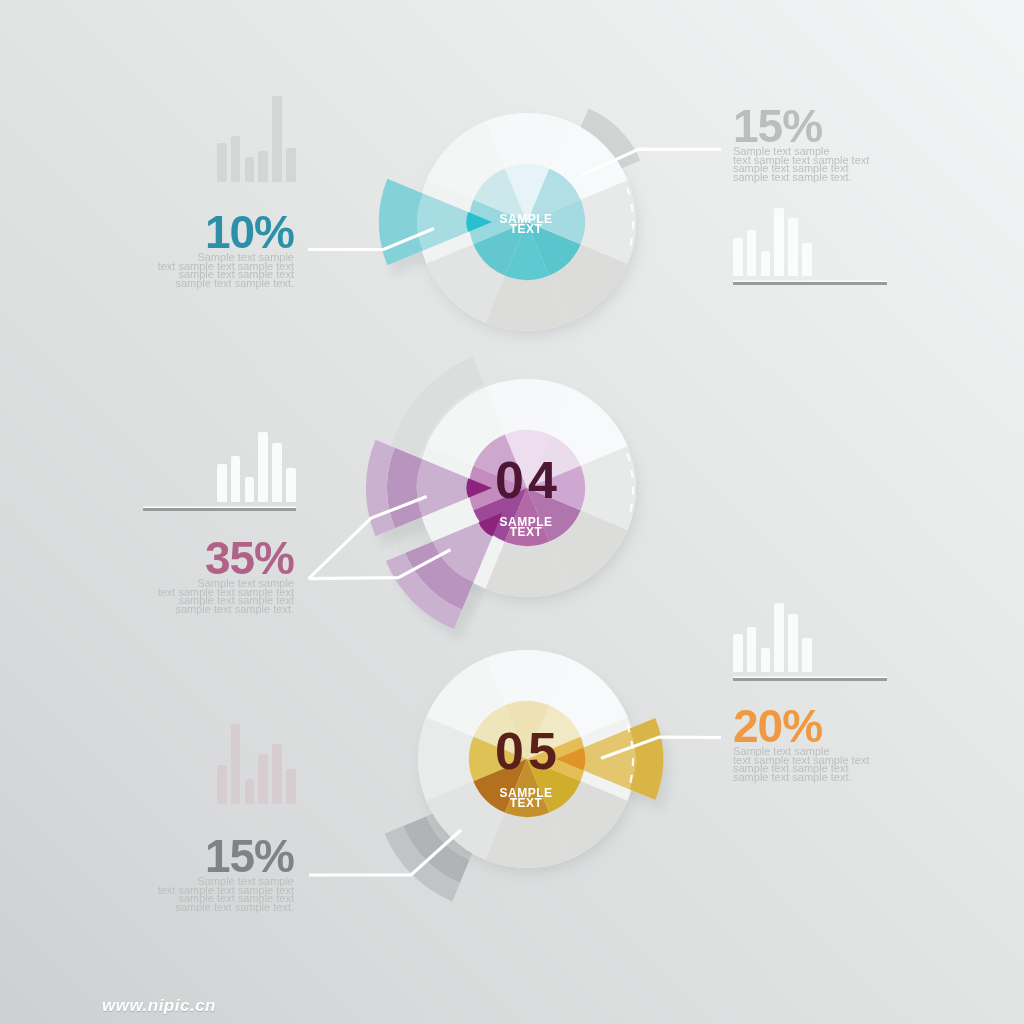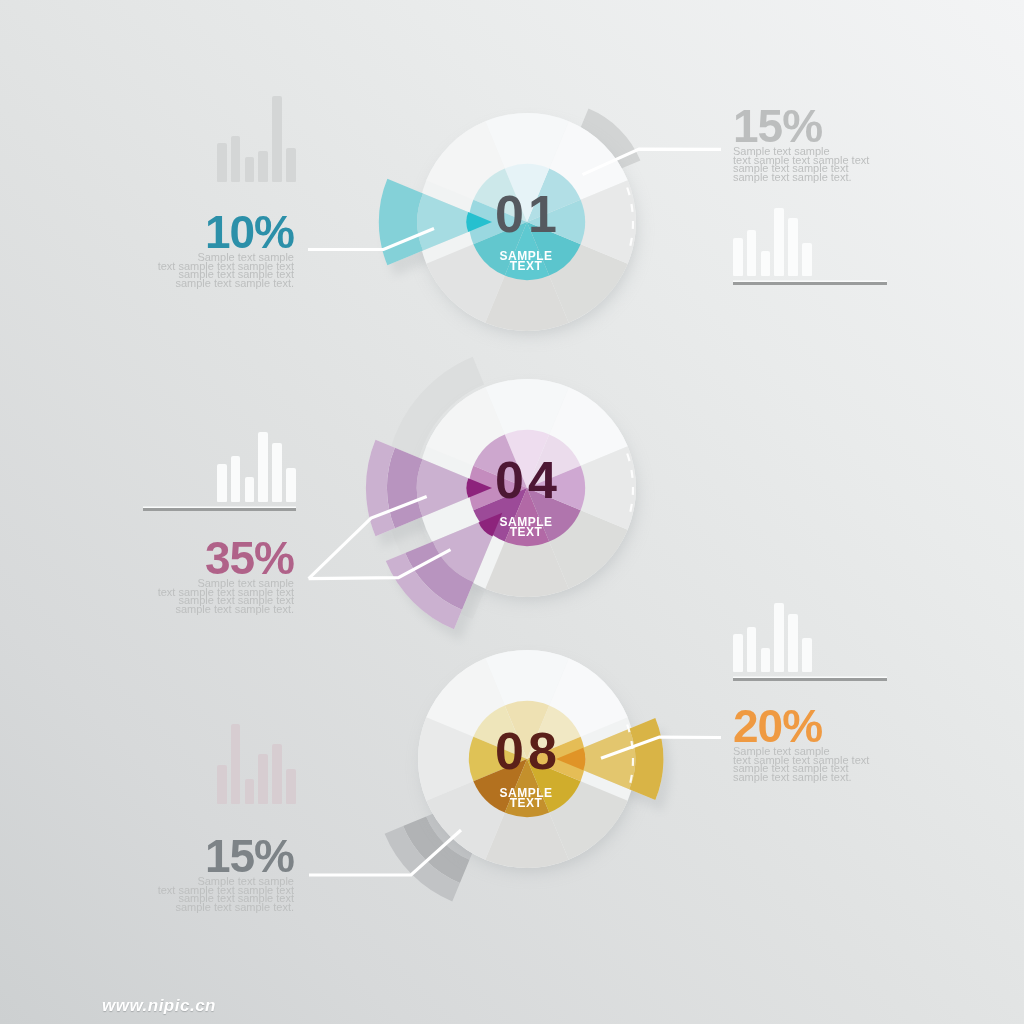--- a/index.html
+++ b/index.html
@@ -212,35 +212,34 @@
 <div class="callout" style="left:733px;top:709px;width:160px;text-align:left;">
       <div class="pct" style="color:#ef9a42">20%</div>
       <div class="desc">
         <span>Sample text sample</span>
         <span>text sample text sample text</span>
         <span>sample text sample text</span>
         <span>sample text sample text.</span>
       </div>
     </div>
 <div class="wheel-label" style="left:456px;top:196px;width:140px;">
-      <div class="wnum" style="color:#55595f">01</div>
       <div class="wcap">
         <span>SAMPLE</span>
         <span>TEXT</span>
       </div>
     </div>
 <div class="wheel-label" style="left:456px;top:462px;width:140px;">
       <div class="wnum" style="color:#4d1734">04</div>
       <div class="wcap">
         <span>SAMPLE</span>
         <span>TEXT</span>
       </div>
     </div>
 <div class="wheel-label" style="left:456px;top:733px;width:140px;">
-      <div class="wnum" style="color:#5b2019">08</div>
+      <div class="wnum" style="color:#5b2019">05</div>
       <div class="wcap">
         <span>SAMPLE</span>
         <span>TEXT</span>
       </div>
     </div>
 <div class="baricon" style="left:217px;top:96px;height:86px;">
       <div class="bar" style="left:0.0px;top:47.0px;height:39px;background:#d4d6d6"></div>
       <div class="bar" style="left:13.8px;top:40.0px;height:46px;background:#d4d6d6"></div>
       <div class="bar" style="left:27.6px;top:61.0px;height:25px;background:#d4d6d6"></div>
       <div class="bar" style="left:41.4px;top:55.0px;height:31px;background:#d4d6d6"></div>

